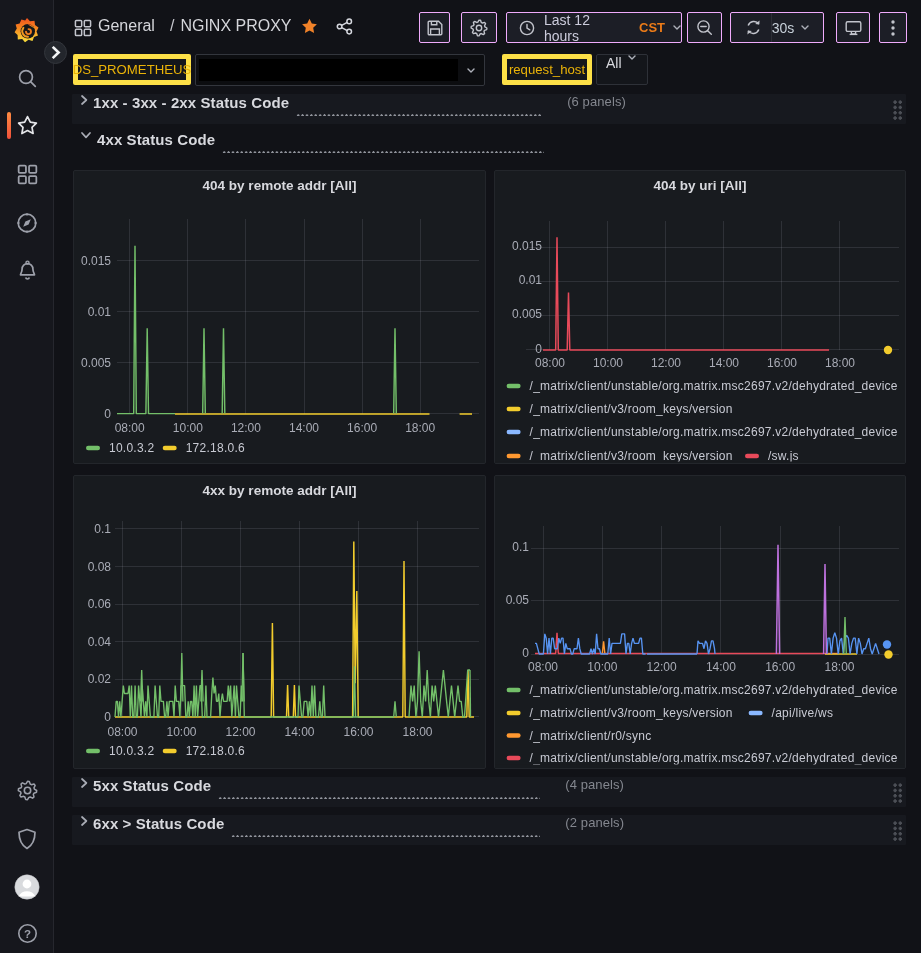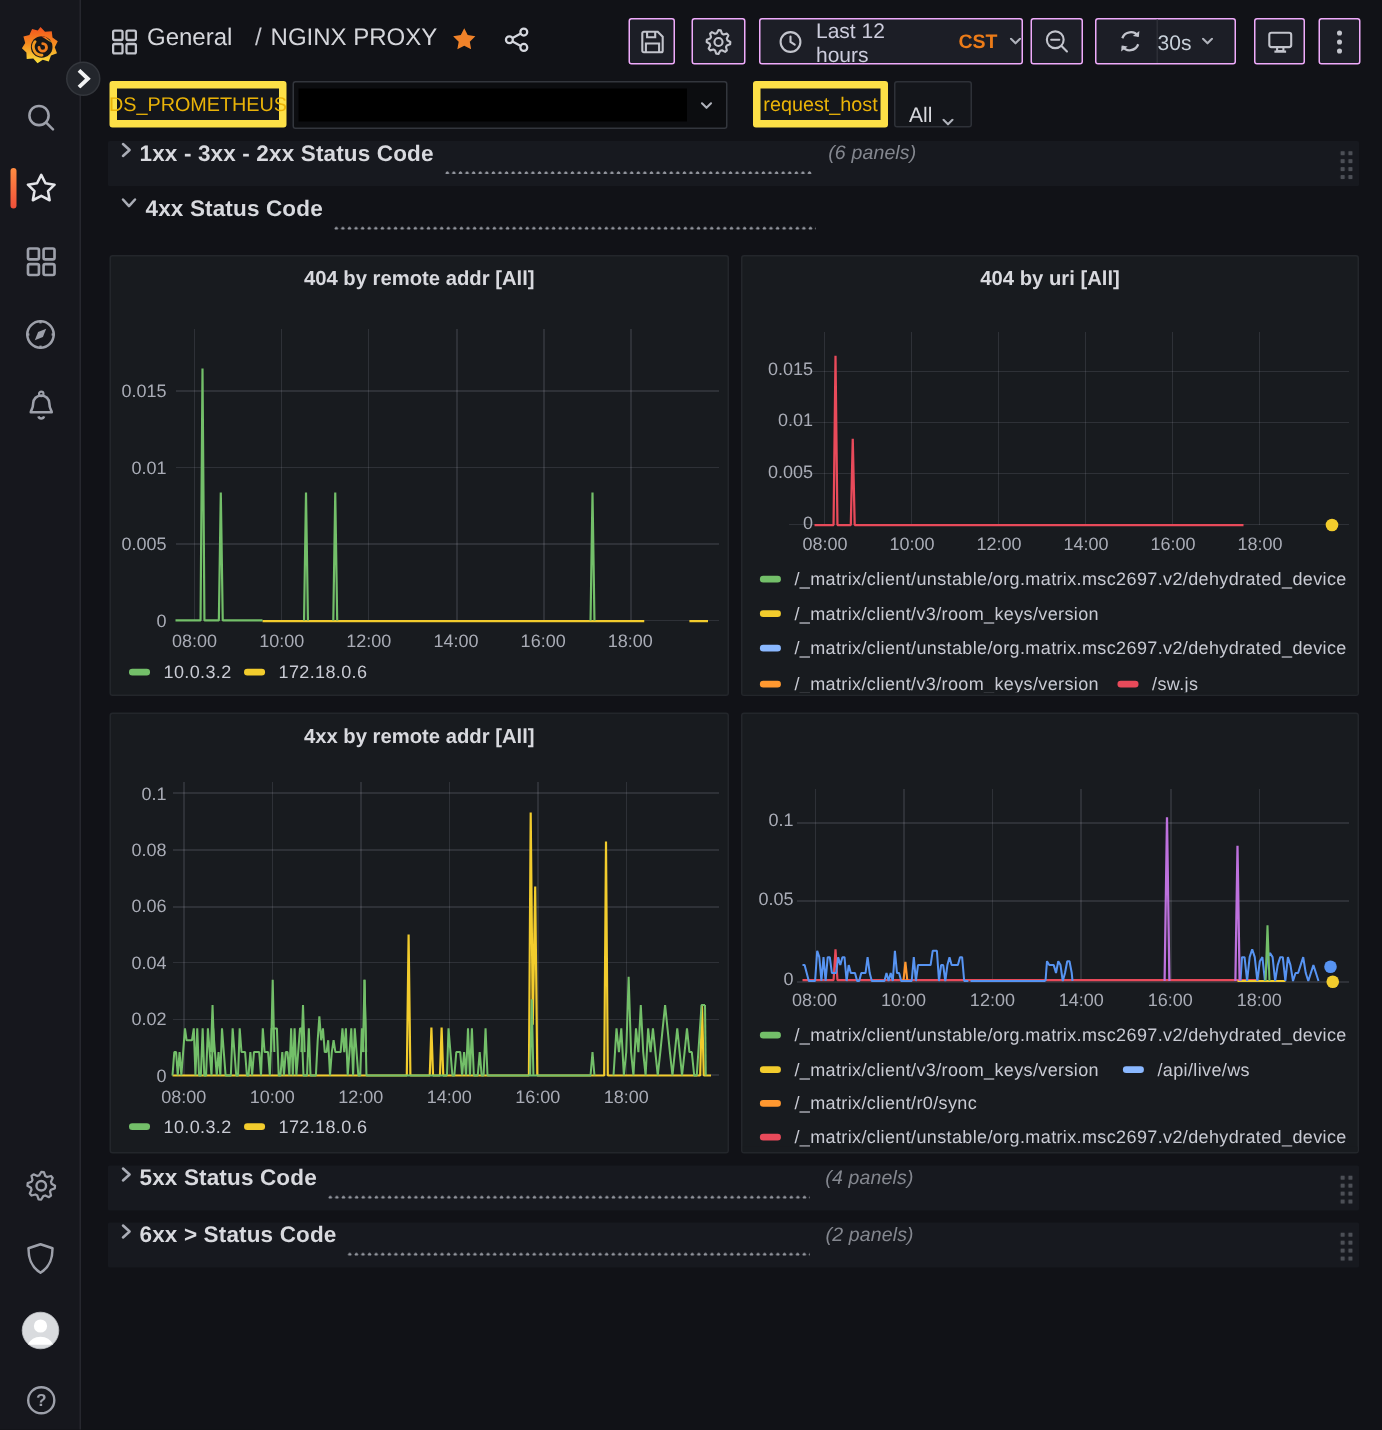--- a/index.html
+++ b/index.html
@@ -8,21 +8,21 @@
 #expandbtn{position:absolute;left:44px;top:41px;width:23px;height:23px;border-radius:50%;background:#23262c;border:1px solid #33363c;color:#eceded;display:flex;align-items:center;justify-content:center;z-index:5}
 #topnav{position:absolute;left:55px;top:0;width:866px;height:52px;background:#111217}
 .crumb{color:#d5d6db;font-size:16px}
 .toolbtn{position:absolute;top:12px;height:31px;background:#1c1e26;border:1px solid #f0abfc;border-radius:2px;display:flex;align-items:center;justify-content:center;color:#b7bac3}
 #subnav{position:absolute;left:55px;top:52px;width:866px;height:40px;background:#111217}
 .varlabel{position:absolute;top:2px;height:31px;background:#14161b;border:5px solid #fde047;border-radius:2px;display:flex;align-items:center;justify-content:center;color:#eab308;font-size:13.2px;font-weight:400}
 .rowhdr{position:absolute;height:30px;display:flex;align-items:flex-start;color:#d8d9de;font-size:15px;font-weight:700;letter-spacing:0.1px}
 .rowbg{background:#17191f;border-radius:1px}
 .chev{display:flex;margin:0 5px 0 8px}
 .dots{height:3px;margin-left:7px;background-image:radial-gradient(circle,#90939b 1.1px,transparent 1.4px);background-size:4.4px 3px;background-position:0 1px;background-repeat:repeat-x;align-self:flex-end;margin-bottom:8px}
-.pcount{font-style:italic;color:#84878f;font-size:13px;font-weight:400;margin-left:10px}
+.pcount{color:#84878f;font-size:13px;font-weight:400;margin-left:25px}
 .draghandle{position:absolute;right:4px;top:4.5px;width:10px;height:21px;background-image:radial-gradient(circle,#4c4f56 1.4px,transparent 1.7px);background-size:5.2px 5.3px;background-position:0.5px 0.5px}
 .panel{position:absolute;background:#181b1f;border:1px solid #23262b;border-radius:2px;overflow:hidden}
 .ptitle{position:absolute;top:7px;left:0;right:0;text-align:center;color:#d8d9de;font-size:13.5px;font-weight:700}
 .panel svg{position:absolute;left:0;top:0}
 .ax{fill:#a9acb6;font-size:12px;font-family:"Liberation Sans",sans-serif}
 .leg{fill:#c8cad3;font-size:12px;letter-spacing:0.25px;font-family:"Liberation Sans",sans-serif}
 svg.ic{display:block}
 </style></head>
 <body>
 <div id="sidebar">
@@ -217,21 +217,21 @@
   <div class="varlabel" style="left:18px;width:118px">DS_PROMETHEUS</div>
   <div class="abs" style="left:140px;top:2px;width:290px;height:32px;background:#0c0d10;border:1px solid #33363d;border-radius:2px">
     <div style="position:absolute;left:3px;top:4px;right:26px;bottom:4px;background:#000"></div>
     <span style="position:absolute;right:9px;top:13px">
         <svg class="ic" width="8" height="5" viewBox="0 0 8 5">
           <path d="M1 0.9 L4 3.9 L7 0.9" fill="none" stroke="#aeb1ba" stroke-width="1.4" stroke-linecap="round" stroke-linejoin="round"></path>
         </svg>
       </span>
   </div>
   <div class="varlabel" style="left:447px;width:90px">request_host</div>
-  <div class="abs" style="left:541px;top:2px;width:52px;height:31px;background:#14161b;border:1px solid #2e3138;border-radius:2px;display:flex;align-items:flex-end;color:#d8d9de;font-size:14px">
+  <div class="abs" style="left:541px;top:2px;width:52px;height:31px;background:#14161b;border:1px solid #2e3138;border-radius:2px;display:flex;align-items:flex-start;color:#d8d9de;font-size:14px">
       <span style="margin-left:9px">All</span>
       <span style="margin-left:6px;display:flex">
         <svg class="ic" width="8" height="5" viewBox="0 0 8 5">
           <path d="M1 0.9 L4 3.9 L7 0.9" fill="none" stroke="#aeb1ba" stroke-width="1.4" stroke-linecap="round" stroke-linejoin="round"></path>
         </svg>
       </span>
     </div>
 </div>
 
 <div class="rowhdr rowbg" style="left:72px;top:94px;width:834px">

